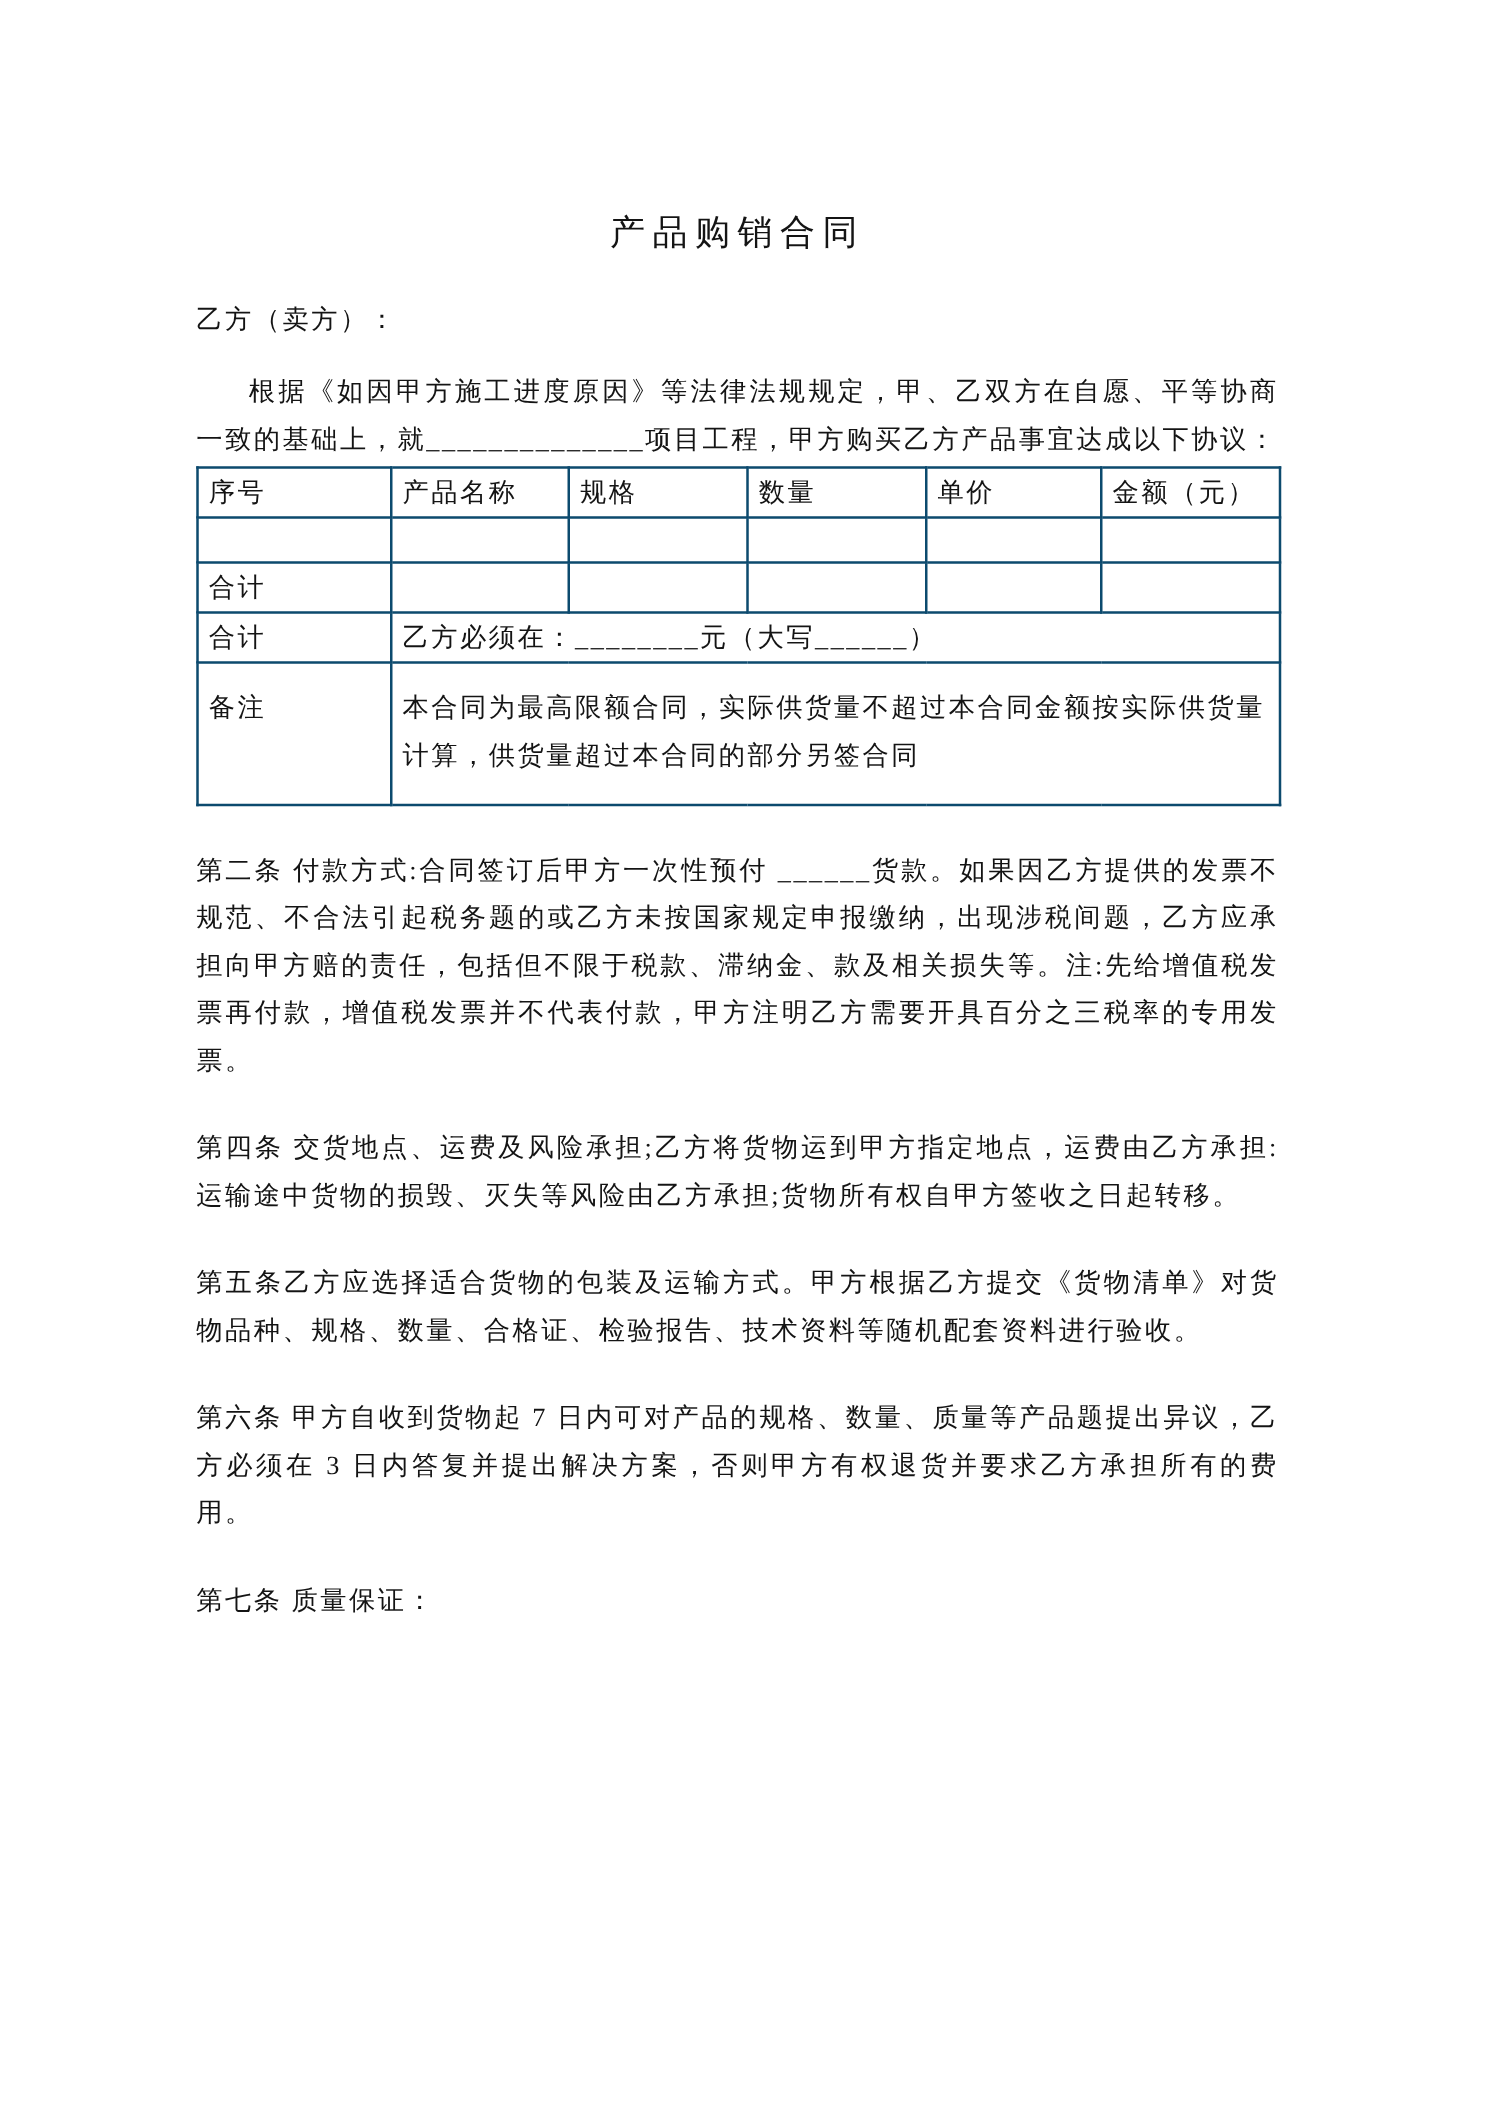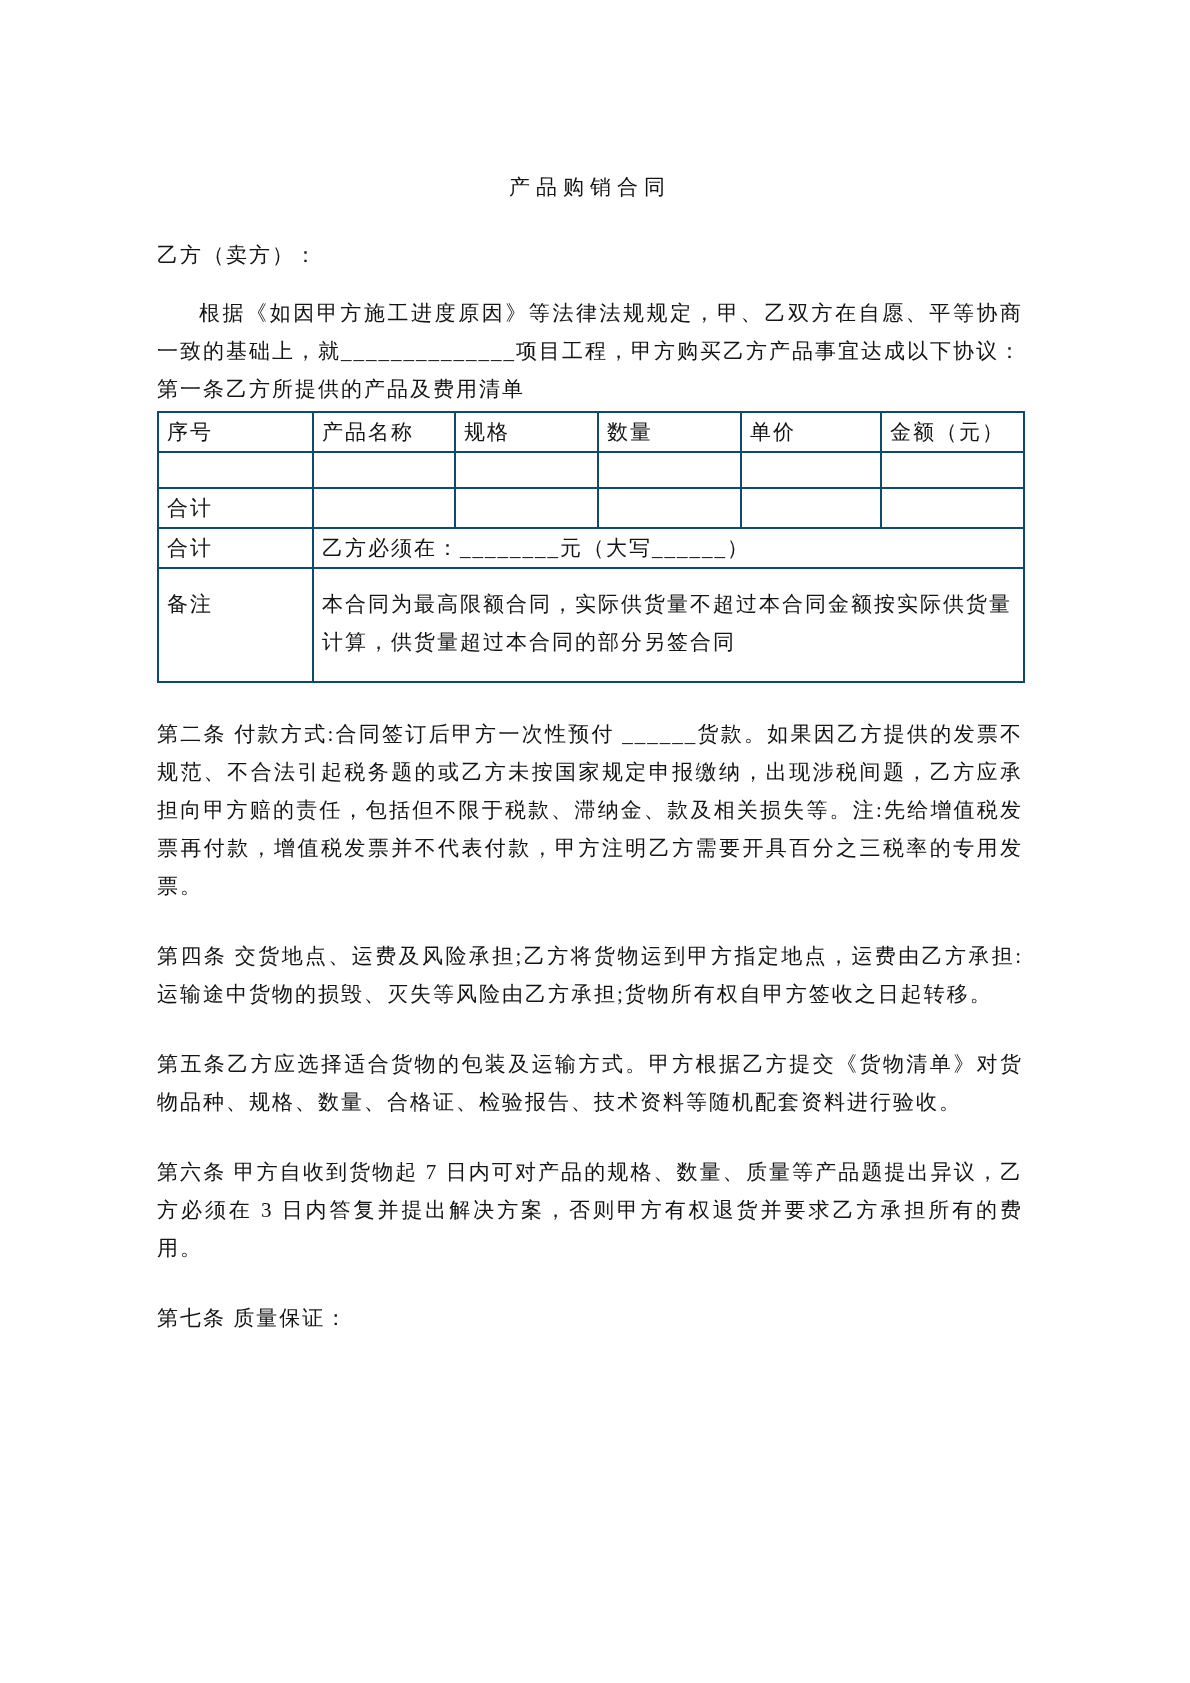--- a/index.html
+++ b/index.html
@@ -15,21 +15,21 @@
   .page {
     position: absolute;
     left: 157px;
     top: 168px;
     width: 866px;
     font-size: 21px;
     line-height: 38px;
     letter-spacing: 2px;
   }
   .doc-title {
-    font-size: 21px;
+    font-size: 28px;
     font-weight: normal;
     text-align: center;
     letter-spacing: 6px;
     margin: 0 0 30px 0;
   }
   .party-line { margin: 0; }
   .intro-para {
     margin: 20px 0 0 0;
     text-indent: 2em;
     text-align: justify;
@@ -64,21 +64,20 @@
 <body>
 
 <div class="page">
 
   <h1 class="doc-title">产品购销合同</h1>
 
   <p class="party-line">乙方（卖方）：</p>
 
   <p class="intro-para">根据《如因甲方施工进度原因》等法律法规规定，甲、乙双方在自愿、平等协商一致的基础上，就______________项目工程，甲方购买乙方产品事宜达成以下协议：</p>
 
-  <p class="clause1-heading">第一条乙方所提供的产品及费用清单</p>
 
   <table class="fee-table">
     <colgroup>
       <col style="width:155px">
       <col style="width:142px">
       <col style="width:143px">
       <col style="width:143px">
       <col style="width:140px">
       <col style="width:143px">
     </colgroup>

